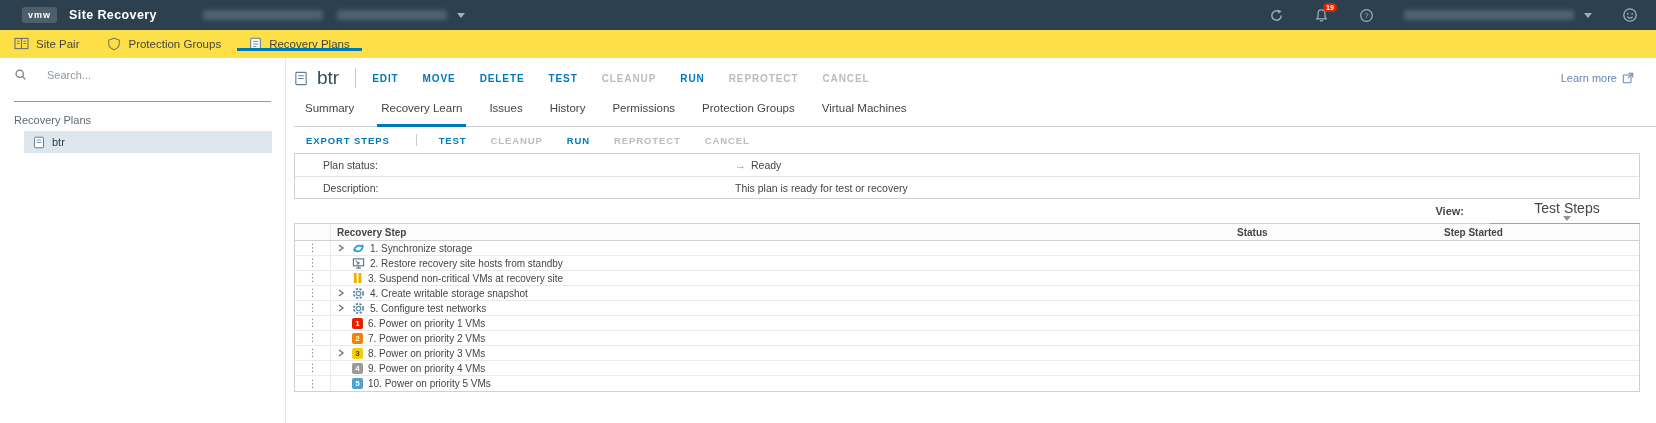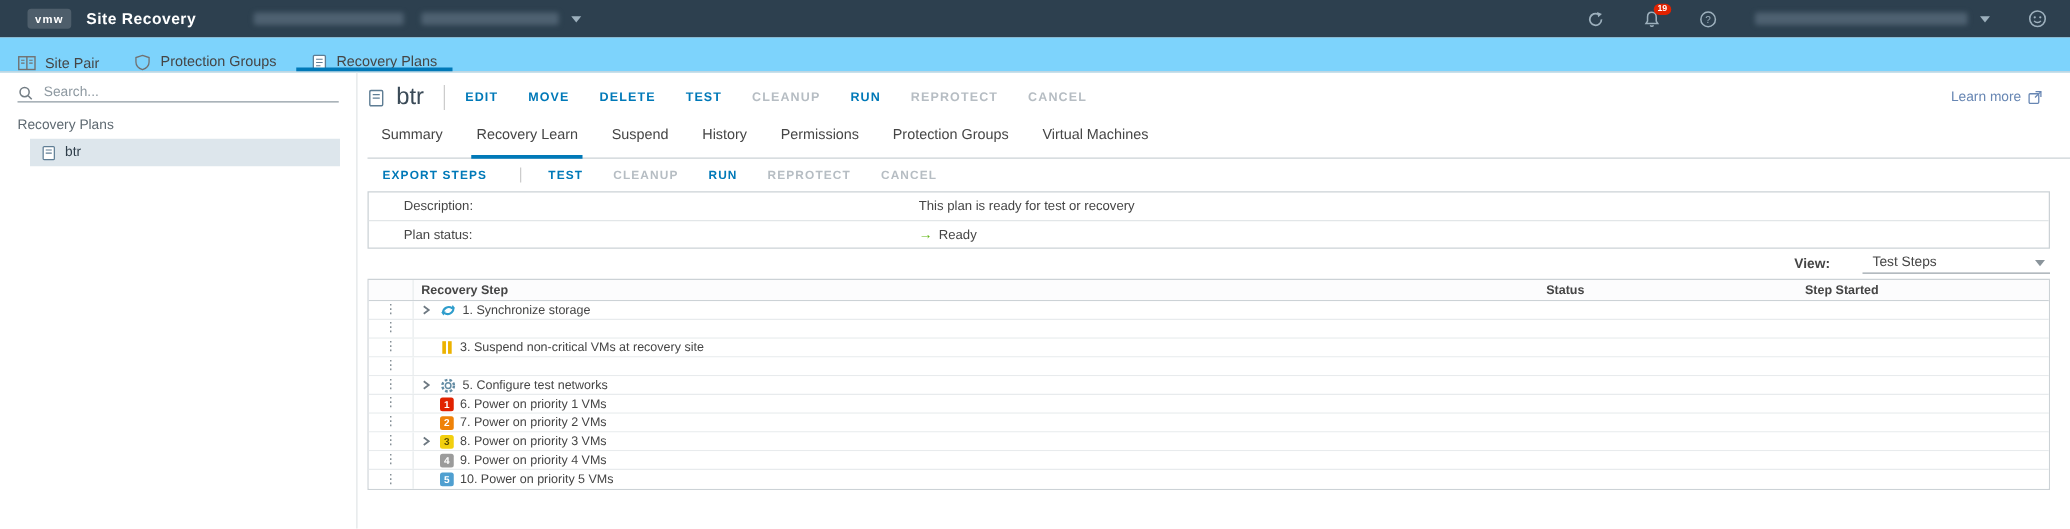--- a/index.html
+++ b/index.html
@@ -16,30 +16,30 @@
   .r1 { width:120px; margin-left:46px; } .r2 { width:110px; margin-left:14px; }
   .caret { width:0; height:0; border-left:4px solid transparent; border-right:4px solid transparent;
     border-top:5px solid #9db0bd; margin-left:10px; }
   .topbar-right { margin-left:auto; display:flex; align-items:center; margin-right:18px; }
   .tb-ic { position:relative; margin-left:30px; display:flex; align-items:center; cursor:pointer; }
   .badge { position:absolute; top:-5px; left:9px; background:#e12200; color:#fff; font-size:7px;
     font-weight:bold; border-radius:6px; padding:1px 3px; line-height:1; }
   .user-redact { width:170px; height:10px; background:#4e6171; border-radius:2px; filter:blur(2px); margin-left:30px; }
 
   
-  .navbar { height:28px; background:#7dd3fc; display:flex; align-items:flex-end; border-bottom:1px solid #d4d9dc; }
+  .navbar { height:28px; background:#fde047; display:flex; align-items:center; border-bottom:1px solid #d4d9dc; }
   .nav-tab { display:flex; align-items:center; gap:7px; padding:0 14px; position:relative;
     font-size:11.5px; color:#454545; cursor:pointer; }
   .nav-tab.active::after { content:""; position:absolute; left:2px; right:2px; bottom:0; height:3px; background:#0079b8; }
 
   
   .main-wrap { display:flex; height:365px; }
   .sidebar { width:286px; border-right:1px solid #e2e6e8; padding-top:8px; }
-  .search-row { display:flex; align-items:flex-start; gap:8px; margin:2px 14px 0 14px;
-    border-bottom:1px solid #8f9ba3; padding-bottom:0; }
+  .search-row { display:flex; align-items:flex-end; gap:20px; margin:2px 14px 0 14px;
+    border-bottom:1px solid #8f9ba3; padding-bottom:20px; }
   .search-row input { border:none; outline:none; font-size:11px; width:200px; color:#454545;
     font-family:"Liberation Sans", sans-serif; }
   .search-row input::placeholder { color:#8e99a1; }
   .tree-label { font-size:11px; color:#5f6a72; margin:12px 14px 5px 14px; }
   .tree-item { margin-left:24px; width:248px; height:22px; display:flex; align-items:center; gap:7px;
     padding-left:9px; font-size:11px; color:#2e3d49; cursor:pointer; }
   .tree-item.selected { background:#dde6ec; }
 
   .main { flex:1; padding-left:8px; }
 
@@ -62,22 +62,22 @@
 
   .info-box { border:1px solid #ccd2d6; margin-right:16px; }
   .info-row { display:flex; align-items:center; height:22px; }
   .info-row + .info-row { border-top:1px solid #e2e6e8; }
   .info-label { width:440px; padding-left:28px; font-size:10.5px; color:#454545; }
   .info-value { font-size:10.5px; color:#454545; display:flex; align-items:center; gap:5px; }
   .green-arrow { color:#61b715; font-weight:bold; font-size:11px; }
 
   .view-row { display:flex; justify-content:flex-end; align-items:center; height:24px; margin-right:16px; gap:26px; }
   .view-label { font-size:11px; font-weight:bold; color:#454545; }
-  .view-select { width:150px; border-bottom:1px solid #9aa4ab; font-size:11px; color:#454545;
-    display:flex; justify-content:space-between; align-items:center; padding:1px 4px 2px 8px; cursor:pointer; }
+  .view-select { width:150px; border-bottom:1px solid #9aa4ab; font-size:14px; color:#454545;
+    display:flex; justify-content:space-between; align-items:center; padding:1px 4px 2px 8px; cursor:pointer;flex-direction:column; }
   .view-caret { width:0; height:0; border-left:4px solid transparent; border-right:4px solid transparent;
     border-top:5px solid #8a949b; }
 
   .steps-table { border:1px solid #ccd2d6; margin-right:16px; }
   .t-header { display:flex; align-items:center; height:17px; background:#fcfcfd; border-bottom:1px solid #ccd2d6;
     font-size:9.5px; font-weight:bold; color:#454545; }
   .t-row { display:flex; align-items:center; height:15px; border-bottom:1px solid #e8ebed; background:#fff; }
   .t-row:last-child { border-bottom:none; }
   .c-kebab { width:36px; align-self:stretch; display:flex; align-items:center; justify-content:center;
     border-right:1px solid #e8ebed; }
@@ -228,48 +228,48 @@
               <path d="M7.5 1.5 H12.5 V6.5" fill="none" stroke="#6786b3" stroke-width="1.2"></path>
               <line x1="12.5" y1="1.5" x2="7" y2="7" stroke="#6786b3" stroke-width="1.2"></line>
             </svg>
           </span>
         </span>
       </div>
 
       <div class="plan-tabs">
         <span class="ptab">Summary</span>
         <span class="ptab active">Recovery Learn</span>
-        <span class="ptab">Suspend</span>
+        <span class="ptab">Issues</span>
         <span class="ptab">History</span>
         <span class="ptab">Permissions</span>
         <span class="ptab">Protection Groups</span>
         <span class="ptab">Virtual Machines</span>
       </div>
 
       <div class="steps-toolbar">
         <span class="stb">EXPORT STEPS</span>
         <div class="stb-div"></div>
         <span class="stb">TEST</span>
         <span class="stb disabled">CLEANUP</span>
         <span class="stb">RUN</span>
         <span class="stb disabled">REPROTECT</span>
         <span class="stb disabled">CANCEL</span>
       </div>
 
       <div class="info-box">
         <div class="info-row">
-          <span class="info-label">Description:</span>
-          <span class="info-value">This plan is ready for test or recovery</span>
-        </div>
-        <div class="info-row">
           <span class="info-label">Plan status:</span>
           <span class="info-value">
             <span class="green-arrow">→</span>
             <span>Ready</span>
           </span>
+        </div>
+        <div class="info-row">
+          <span class="info-label">Description:</span>
+          <span class="info-value">This plan is ready for test or recovery</span>
         </div>
       </div>
 
       <div class="view-row">
         <span class="view-label">View:</span>
         <div class="view-select">
           <span>Test Steps</span>
           <span class="view-caret"></span>
         </div>
       </div>
@@ -304,20 +304,32 @@
           </div>
           <div class="c-status"></div>
           <div class="c-started"></div>
           <div class="c-completed"></div>
         </div>
 
         <div class="t-row">
           <div class="c-kebab">
               <span class="kebab">⋮</span>
             </div>
+          <div class="c-step">
+            <span class="exp-spacer"></span>
+            <span>
+              <svg width="13" height="13" viewBox="0 0 14 14">
+                <rect x="1.5" y="2" width="11" height="7.5" fill="none" stroke="#5e7d94" stroke-width="1.3"></rect>
+                <line x1="4.5" y1="12" x2="9.5" y2="12" stroke="#5e7d94" stroke-width="1.3"></line>
+                <line x1="7" y1="9.5" x2="7" y2="12" stroke="#5e7d94" stroke-width="1.3"></line>
+                <path d="M4 4 l3.5 3.5 M7.5 7.5 l0 -2.5 M7.5 7.5 l-2.5 0" stroke="#5e7d94" stroke-width="1.1" fill="none"></path>
+              </svg>
+            </span>
+            <span>2. Restore recovery site hosts from standby</span>
+          </div>
           <div class="c-status"></div>
           <div class="c-started"></div>
           <div class="c-completed"></div>
         </div>
 
         <div class="t-row">
           <div class="c-kebab">
               <span class="kebab">⋮</span>
             </div>
           <div class="c-step">
@@ -332,86 +344,100 @@
           </div>
           <div class="c-status"></div>
           <div class="c-started"></div>
           <div class="c-completed"></div>
         </div>
 
         <div class="t-row">
           <div class="c-kebab">
               <span class="kebab">⋮</span>
             </div>
-          <div class="c-status"></div>
-          <div class="c-started"></div>
-          <div class="c-completed"></div>
-        </div>
-
-        <div class="t-row">
-          <div class="c-kebab">
-              <span class="kebab">⋮</span>
-            </div>
           <div class="c-step">
             <span class="expander">
               <svg width="8" height="8" viewBox="0 0 8 8">
                   <path d="M2 1 L6 4 L2 7" fill="none" stroke="#6d7881" stroke-width="1.4"></path>
                 </svg>
             </span>
             <span>
               <svg width="13" height="13" viewBox="0 0 14 14">
                 <circle cx="7" cy="7" r="5" fill="none" stroke="#628ba3" stroke-width="2.1" stroke-dasharray="2.3 1.7"></circle>
                 <circle cx="7" cy="7" r="2.4" fill="none" stroke="#628ba3" stroke-width="1.3"></circle>
               </svg>
             </span>
-            <span>5. Configure test networks</span>
-          </div>
-          <div class="c-status"></div>
-          <div class="c-started"></div>
-          <div class="c-completed"></div>
-        </div>
-
-        <div class="t-row">
-          <div class="c-kebab">
-              <span class="kebab">⋮</span>
-            </div>
-          <div class="c-step">
-            <span class="exp-spacer"></span>
-            <span class="prio p1">1</span>
-            <span>6. Power on priority 1 VMs</span>
-          </div>
-          <div class="c-status"></div>
-          <div class="c-started"></div>
-          <div class="c-completed"></div>
-        </div>
-
-        <div class="t-row">
-          <div class="c-kebab">
-              <span class="kebab">⋮</span>
-            </div>
-          <div class="c-step">
-            <span class="exp-spacer"></span>
-            <span class="prio p2">2</span>
-            <span>7. Power on priority 2 VMs</span>
+            <span>4. Create writable storage snapshot</span>
           </div>
           <div class="c-status"></div>
           <div class="c-started"></div>
           <div class="c-completed"></div>
         </div>
 
         <div class="t-row">
           <div class="c-kebab">
               <span class="kebab">⋮</span>
             </div>
           <div class="c-step">
             <span class="expander">
               <svg width="8" height="8" viewBox="0 0 8 8">
                   <path d="M2 1 L6 4 L2 7" fill="none" stroke="#6d7881" stroke-width="1.4"></path>
                 </svg>
             </span>
+            <span>
+              <svg width="13" height="13" viewBox="0 0 14 14">
+                <circle cx="7" cy="7" r="5" fill="none" stroke="#628ba3" stroke-width="2.1" stroke-dasharray="2.3 1.7"></circle>
+                <circle cx="7" cy="7" r="2.4" fill="none" stroke="#628ba3" stroke-width="1.3"></circle>
+              </svg>
+            </span>
+            <span>5. Configure test networks</span>
+          </div>
+          <div class="c-status"></div>
+          <div class="c-started"></div>
+          <div class="c-completed"></div>
+        </div>
+
+        <div class="t-row">
+          <div class="c-kebab">
+              <span class="kebab">⋮</span>
+            </div>
+          <div class="c-step">
+            <span class="exp-spacer"></span>
+            <span class="prio p1">1</span>
+            <span>6. Power on priority 1 VMs</span>
+          </div>
+          <div class="c-status"></div>
+          <div class="c-started"></div>
+          <div class="c-completed"></div>
+        </div>
+
+        <div class="t-row">
+          <div class="c-kebab">
+              <span class="kebab">⋮</span>
+            </div>
+          <div class="c-step">
+            <span class="exp-spacer"></span>
+            <span class="prio p2">2</span>
+            <span>7. Power on priority 2 VMs</span>
+          </div>
+          <div class="c-status"></div>
+          <div class="c-started"></div>
+          <div class="c-completed"></div>
+        </div>
+
+        <div class="t-row">
+          <div class="c-kebab">
+              <span class="kebab">⋮</span>
+            </div>
+          <div class="c-step">
+            <span class="expander">
+              <svg width="8" height="8" viewBox="0 0 8 8">
+                  <path d="M2 1 L6 4 L2 7" fill="none" stroke="#6d7881" stroke-width="1.4"></path>
+                </svg>
+            </span>
             <span class="prio p3">3</span>
             <span>8. Power on priority 3 VMs</span>
           </div>
           <div class="c-status"></div>
           <div class="c-started"></div>
           <div class="c-completed"></div>
         </div>
 
         <div class="t-row">
           <div class="c-kebab">

